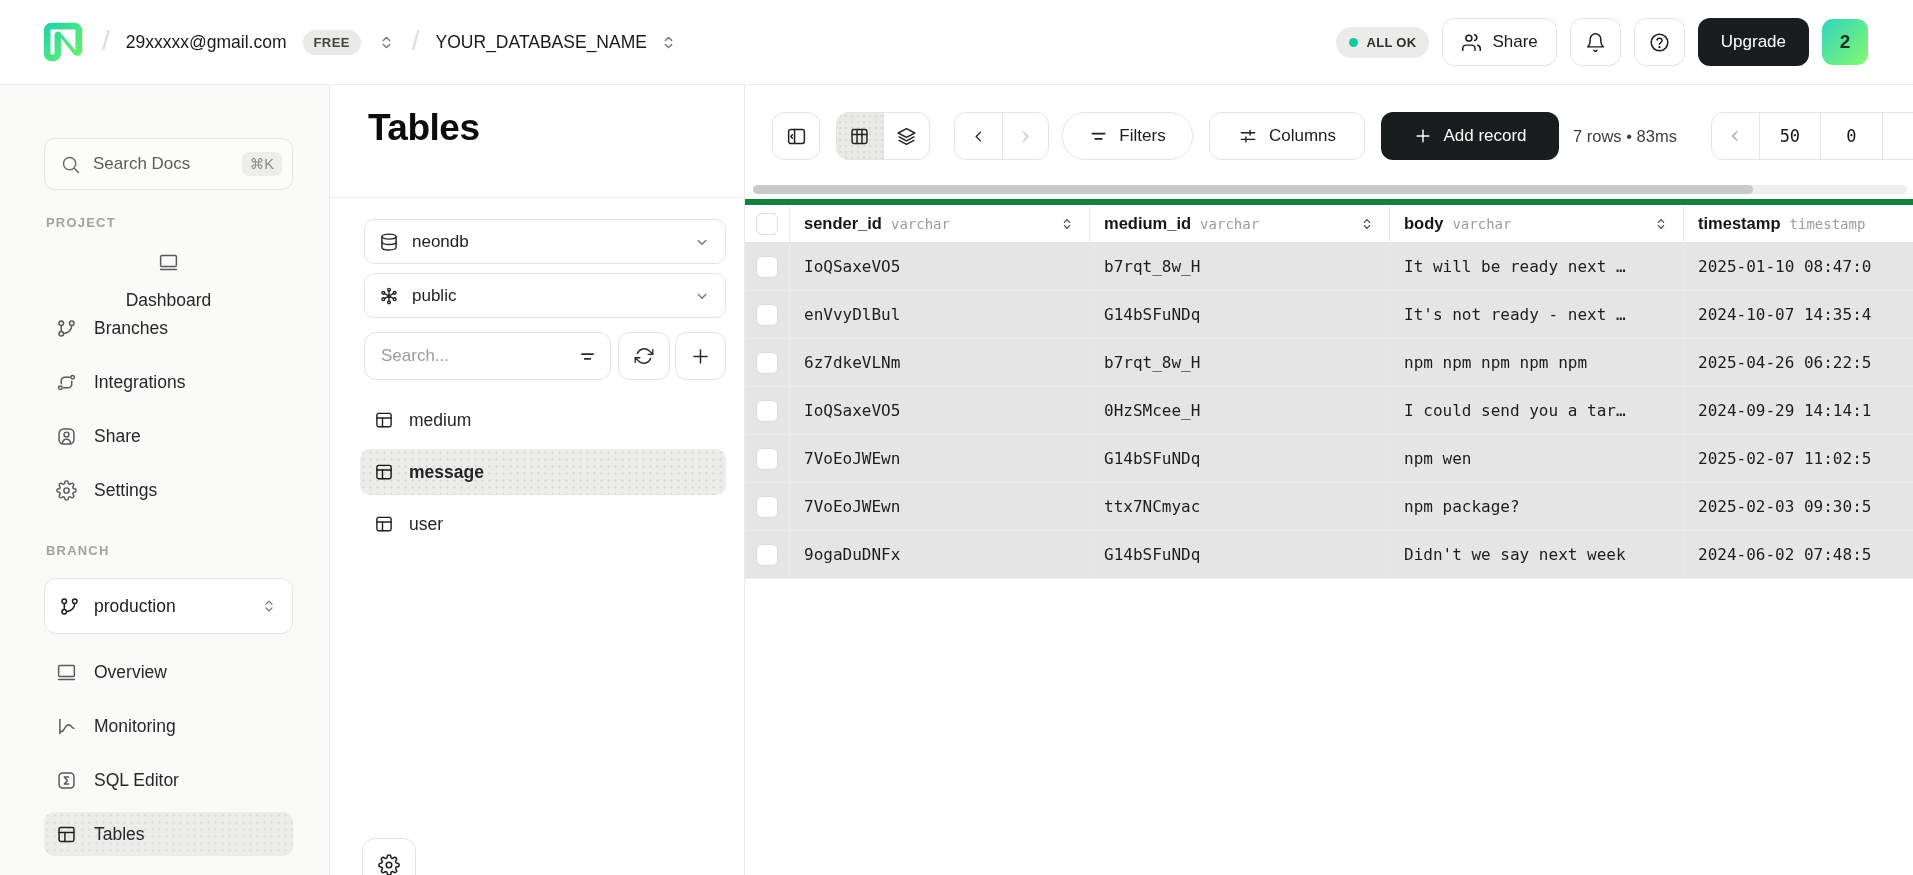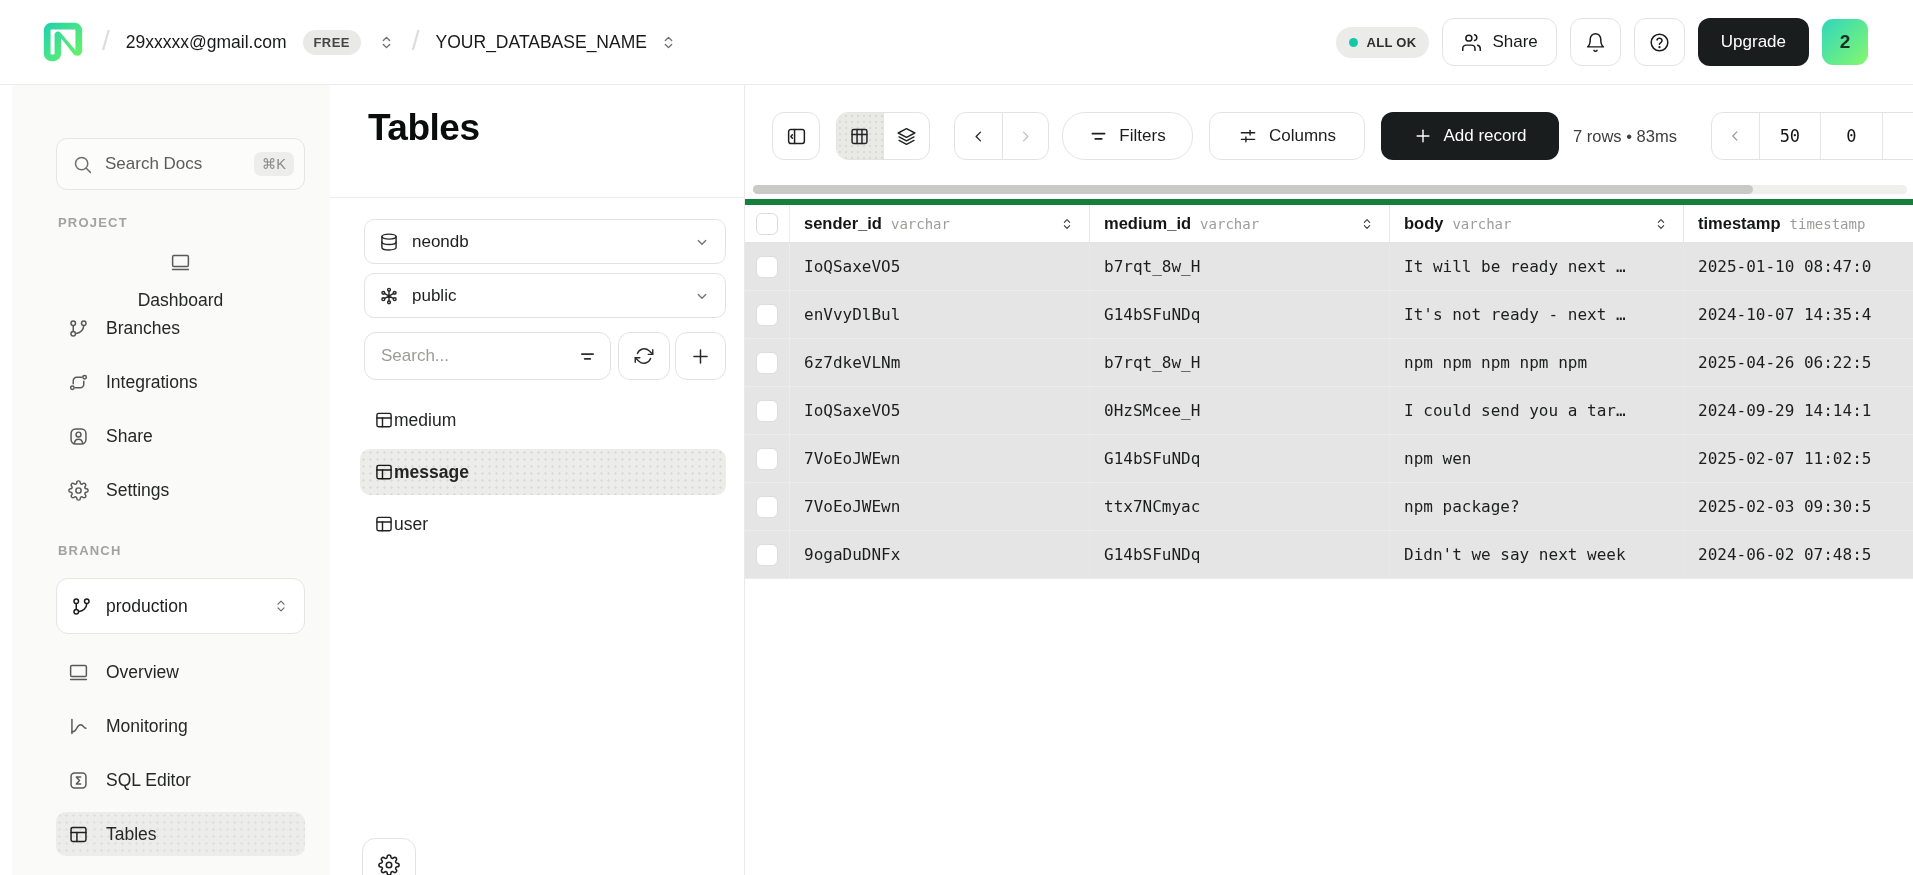--- a/index.html
+++ b/index.html
@@ -49,21 +49,21 @@
   .upgrade-btn { padding:0 23px; }
   .notif-badge {
     width:46px; height:46px; border-radius:11px;
     background:linear-gradient(135deg,#2fd6bd 0%, #86f86d 100%);
     display:flex; align-items:center; justify-content:center;
     font-size:19px; font-weight:600; color:#17301f; cursor:pointer;
   }
 
   
   .sidebar {
-    position:absolute; top:85px; left:12px; width:330px; bottom:0;
+    position:absolute; top:85px; left:0; width:330px; bottom:0;
     background:#fafaf8; border-right:1px solid #ececea;
   }
   .search-docs {
     position:absolute; left:44px; top:53px; width:249px; height:52px;
     background:#fcfcfb; border:1px solid #e6e6e4; border-radius:11px;
     display:flex; align-items:center; gap:12px; padding:0 10px 0 15px;
     cursor:pointer; color:#6e6e6d;
   }
   .search-docs-label { font-size:17px; color:#5c5c5b; }
   .kbd {
@@ -122,21 +122,21 @@
     font-family:"Liberation Sans",sans-serif; background:transparent;
   }
   .tsearch input::placeholder { color:#9b9b99; }
   .sq-btn {
     position:absolute; top:247px; width:52px; height:48px;
     border:1px solid #e3e3e1; border-radius:12px; background:#fff;
     display:flex; align-items:center; justify-content:center; color:#2a2a2a; cursor:pointer;
   }
   .tlist-item {
     position:absolute; left:30px; width:366px; height:46px; border-radius:10px;
-    display:flex; align-items:center; padding:0 14px;
+    display:flex; align-items:center; gap:15px; padding:0 14px;
     font-size:17.5px; color:#232424; cursor:pointer;
   }
   .tlist-item.active {
     background:#ececea;
     background-image:radial-gradient(circle,#dbdbd8 1px, transparent 1.3px);
     background-size:7px 7px; font-weight:700;
   }
   .gear-btn {
     position:absolute; left:32px; top:753px; width:54px; height:54px;
     border:1px solid #e3e3e1; border-radius:13px; background:#fff;

